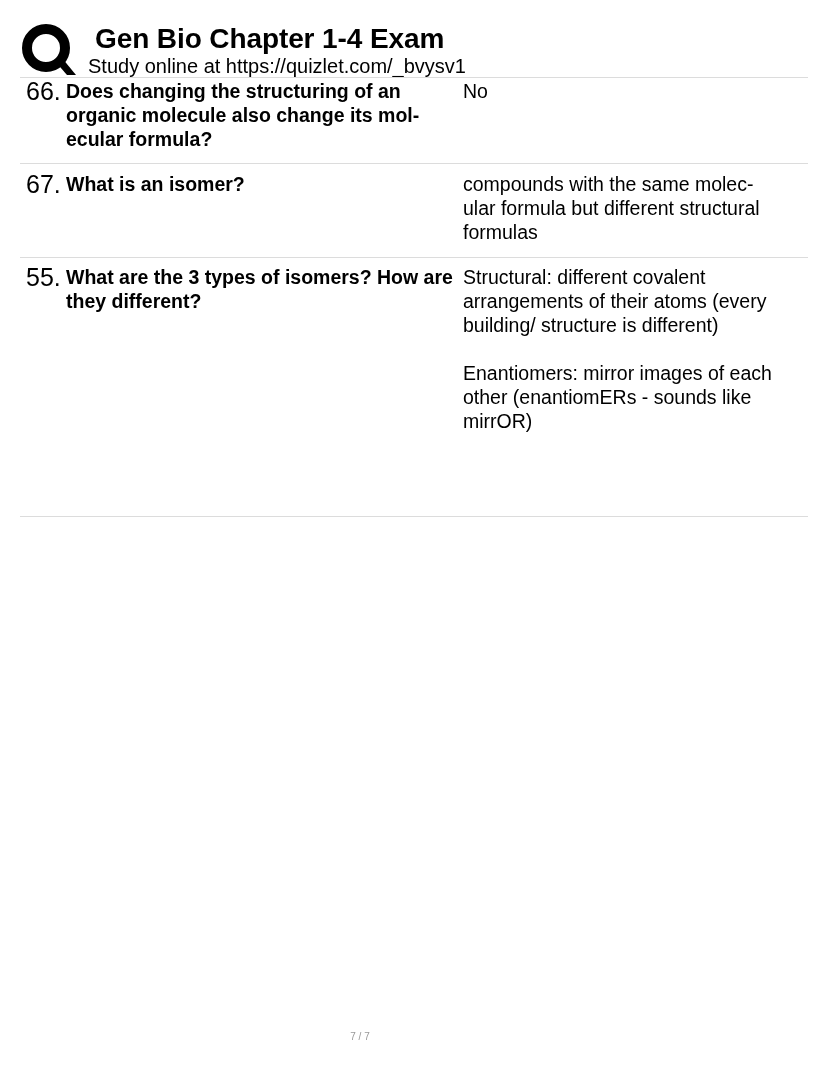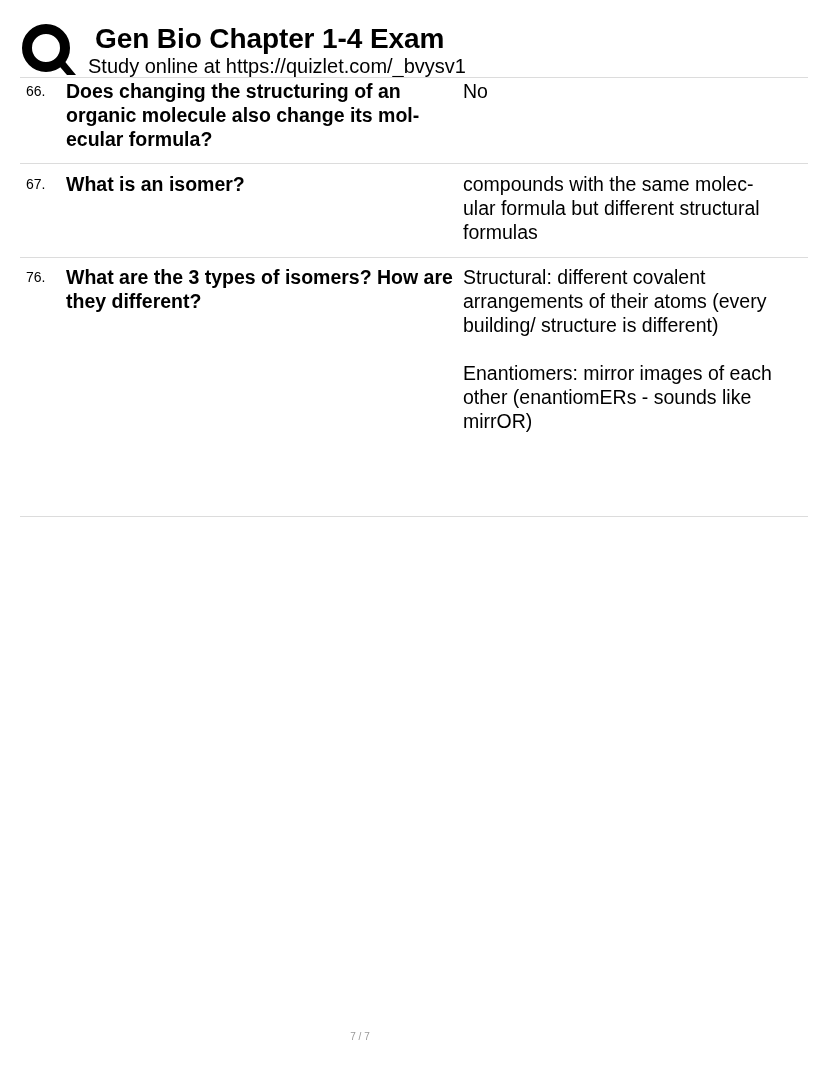--- a/index.html
+++ b/index.html
@@ -4,21 +4,21 @@
 <style>
   html, body { margin: 0; padding: 0; background: #ffffff; }
   body { width: 828px; height: 1071px; position: relative; overflow: hidden;
          font-family: "Liberation Sans", sans-serif; color: #000; }
   .header { position: absolute; left: 20px; top: 20px; width: 788px; height: 57px; }
   .logo { position: absolute; left: 0; top: 2px; width: 56px; height: 56px; }
   .title { position: absolute; left: 75px; top: 3px; font-size: 28px; font-weight: bold; letter-spacing: -0.1px; }
   .subtitle { position: absolute; left: 68px; top: 35px; font-size: 20px; }
   .rule { position: absolute; left: 20px; width: 788px; height: 1px; background: #dcdcdc; }
   .card { position: absolute; left: 20px; width: 788px; }
-  .num { position: absolute; left: 6px; top: 0; font-size: 14px; line-height: 24px; }
+  .num { position: absolute; left: 6px; top: 0; font-size: 25px; line-height: 24px; }
   .q { position: absolute; left: 46px; top: 0; width: 395px; font-size: 19.5px; line-height: 24px; font-weight: bold; }
   .a { position: absolute; left: 443px; top: 0; width: 345px; font-size: 19.5px; line-height: 24px; }
   .a p { margin: 0 0 24px 0; }
   .a p:last-child { margin-bottom: 0; }
   .footer { position: absolute; left: 0; width: 720px; top: 1031px; text-align: center; font-size: 10px; color: #999; }
 </style>
 </head>
 <body>
 
 <div class="header">
@@ -46,21 +46,21 @@
   <div class="num">67.</div>
   <div class="q">What is an isomer?</div>
   <div class="a">
       <p>compounds with the same molec-<br>ular formula but different structural formulas</p>
     </div>
 </div>
 
 <div class="rule" style="top:257px"></div>
 
 <div class="card" style="top:265px">
-  <div class="num">76.</div>
+  <div class="num">55.</div>
   <div class="q">What are the 3 types of isomers? How are they different?</div>
   <div class="a">
     <p>Structural: different covalent arrangements of their atoms (every building/ structure is different)</p>
     <p>Enantiomers: mirror images of each other (enantiomERs - sounds like mirrOR)</p>
   </div>
 </div>
 
 <div class="rule" style="top:516px"></div>
 
 <div class="footer">7 / 7</div>

